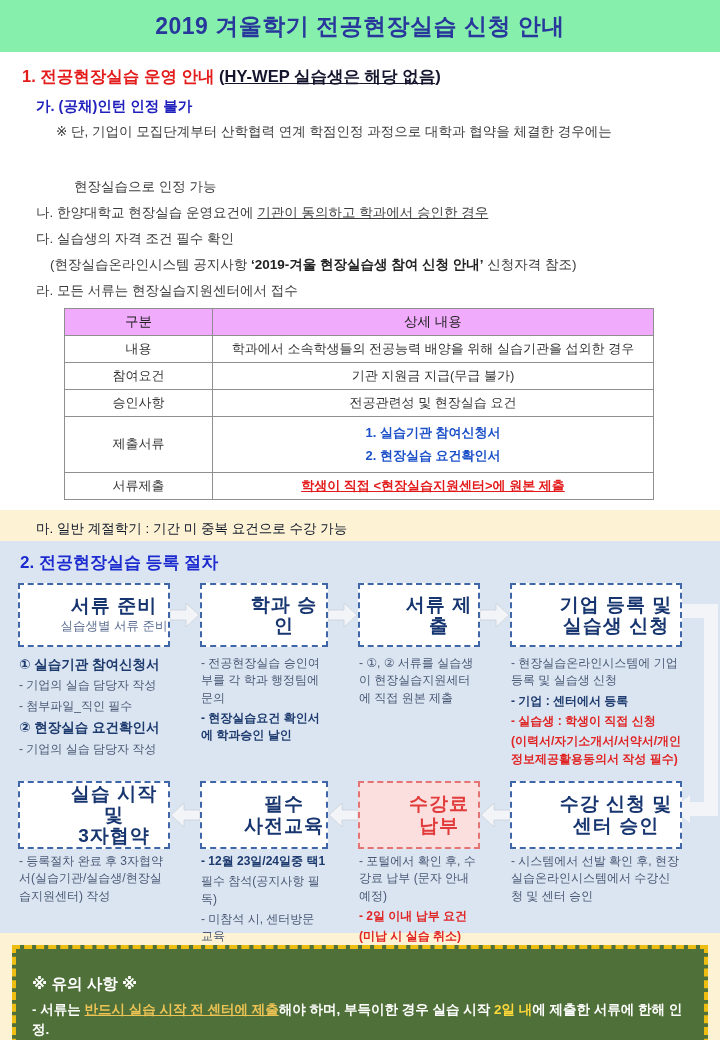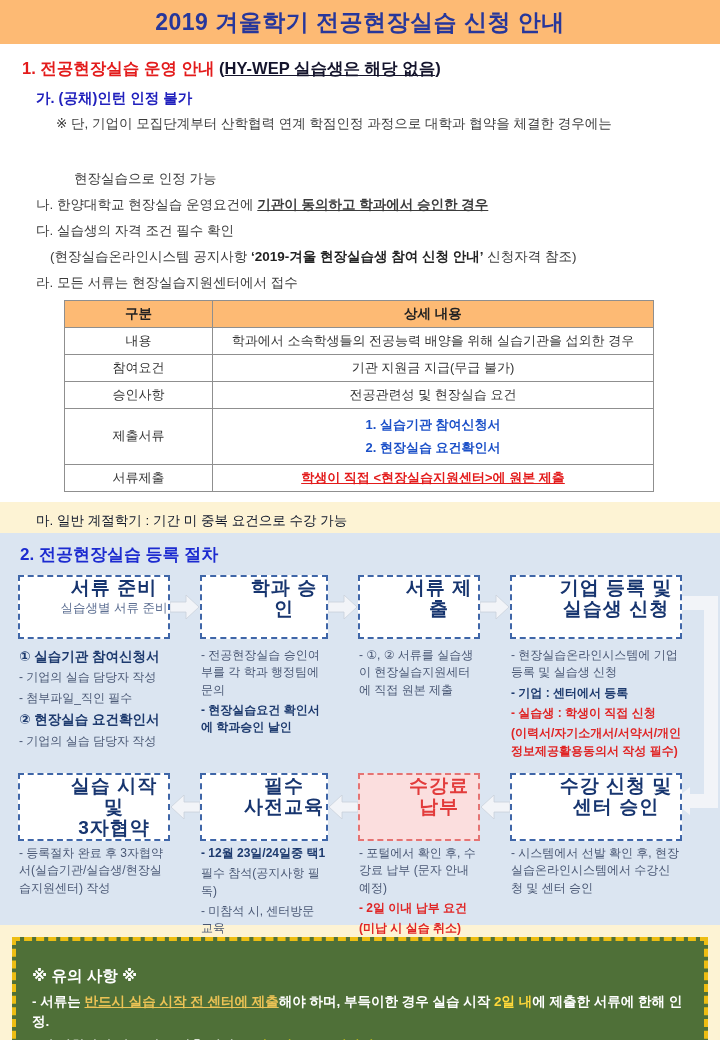--- a/index.html
+++ b/index.html
@@ -5,52 +5,52 @@
   * { box-sizing: border-box; }
   html,body { margin:0; padding:0; }
   body {
     width:720px; height:1040px; overflow:hidden;
     background:#fdf3d4;
     font-family:"Liberation Sans","DejaVu Sans",sans-serif;
   }
   .page { width:720px; height:1040px; display:flex; flex-direction:column; }
 
   
-  .title-band { height:44px; flex:0 0 auto; display:flex; align-items:center; justify-content:center; background:#fdba74; }
+  .title-band { height:52px; flex:0 0 auto; display:flex; align-items:center; justify-content:center; background:#86efac; }
   .title-band h1 { margin:0; font-size:23px; font-weight:bold; color:#27379b; letter-spacing:.5px; }
 
   
   .sec1 { background:#ffffff; padding:6px 0 10px; flex:0 0 auto; }
   .s1-heading { margin:8px 0 9px 22px; font-size:16.5px; font-weight:bold; }
   .s1-heading .red { color:#e31b1b; }
   .s1-heading .dark { color:#14142c; }
   .s1-heading .dark .ul { text-decoration:underline; }
   .s1-ga { margin:7px 0 7px 36px; font-size:14.5px; font-weight:bold; color:#2020bd; }
   .s1-note { margin:7px 0 7px 56px; font-size:13.5px; color:#3c3c3c; }
   .s1-note2 { margin-left:74px;margin-top:37px; }
   .s1-item { margin:8px 0 8px 36px; font-size:13.5px; color:#3c3c3c; }
-  .s1-item .ul { text-decoration:underline;font-weight:bold; }
+  .s1-item .ul { text-decoration:underline; }
   .s1-danote { margin-left:50px; }
   .s1-danote b { color:#222; }
 
   table.detail { border-collapse:collapse; margin:6px 0 0 64px; width:590px; font-size:13px; color:#333; }
   table.detail th, table.detail td { border:1px solid #8f8f8f; text-align:center; padding:4px 6px; }
-  table.detail thead th { background:#fdba74; color:#222; font-size:13.5px; font-weight:bold; }
+  table.detail thead th { background:#f0abfc; color:#222; font-size:13.5px; font-weight:normal; }
   td.t-label { width:148px; }
   td.v-blue { color:#1b50c8; font-weight:bold; line-height:1.8; }
   td.v-red  { color:#e31b1b; font-weight:bold; text-decoration:underline; }
 
   .ma-line { padding:10px 0 3px 36px; font-size:13.5px; color:#0f172a; background:transparent; flex:0 0 auto; }
 
   
   .sec2 { background:#dbe5f1; height:392px; flex:0 0 auto; padding:10px 18px; position:relative; }
   .sec2 h2 { margin:0 0 9px 2px; font-size:17px; font-weight:bold; color:#1c2bd0; }
   .flow-grid { display:grid; grid-template-columns:152px 30px 128px 30px 122px 30px 172px; height:64px; }
   .flow-box { background:#fff; border:2px dashed #3f66a8; display:flex; flex-direction:column;
-              align-items:center; position:relative; z-index:1;padding-left:40px; }
+              align-items:center; justify-content:center; position:relative; z-index:1;padding-left:40px; }
   .flow-title { font-weight:bold; font-size:19px; line-height:1.12; color:#17356f; text-align:center;
                 white-space:pre-line; letter-spacing:1px; }
   .flow-box.pink { background:#fbdede; border-color:#e57373; }
   .flow-box.pink .flow-title { color:#e23b3b; }
   .flow-sub { font-size:12.5px; color:#5d6f92; margin-top:2px; }
   .arrow-cell { display:flex; align-items:center; justify-content:center; z-index:1; }
   .notes-grid { display:grid; grid-template-columns:152px 30px 128px 30px 122px 30px 172px; margin:8px 0 6px; }
   .notes-grid.r1 { height:120px; }
   .notes-grid.r2 { height:80px; }
   .note-col { font-size:12px; color:#4a5875; line-height:1.45; padding:0 1px; }

